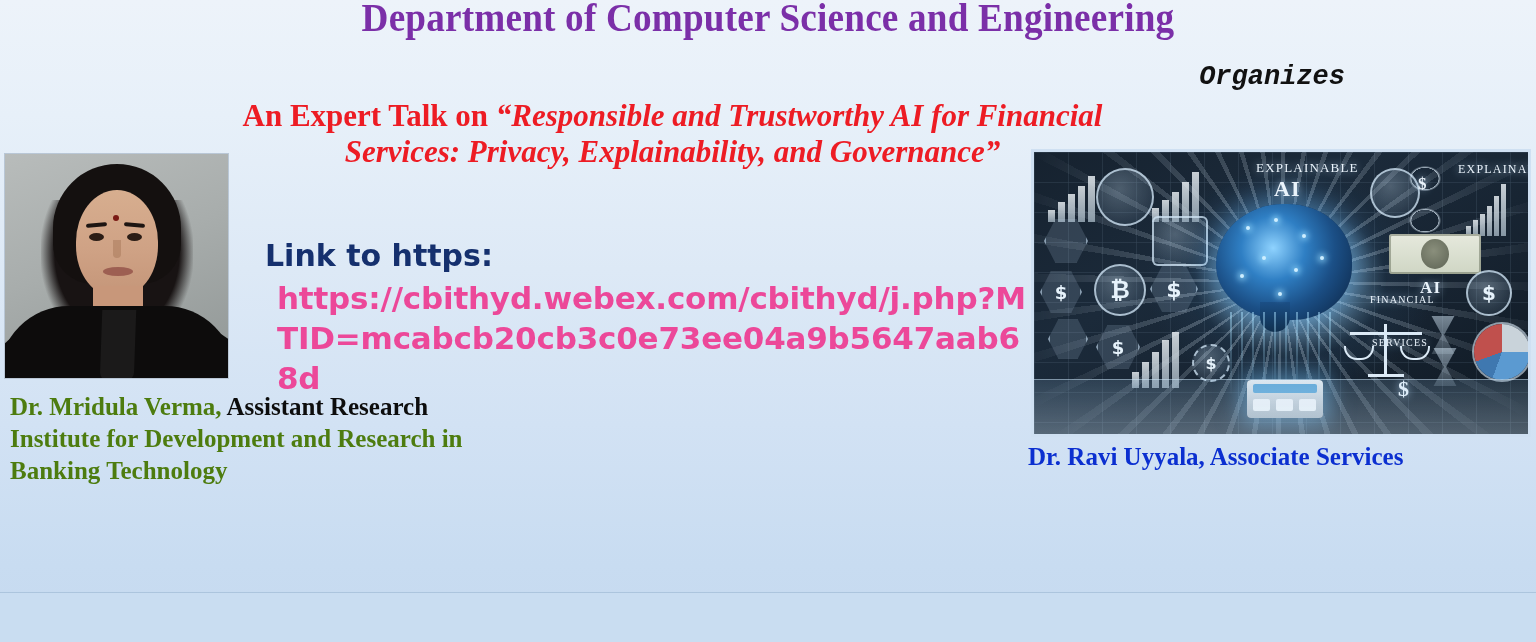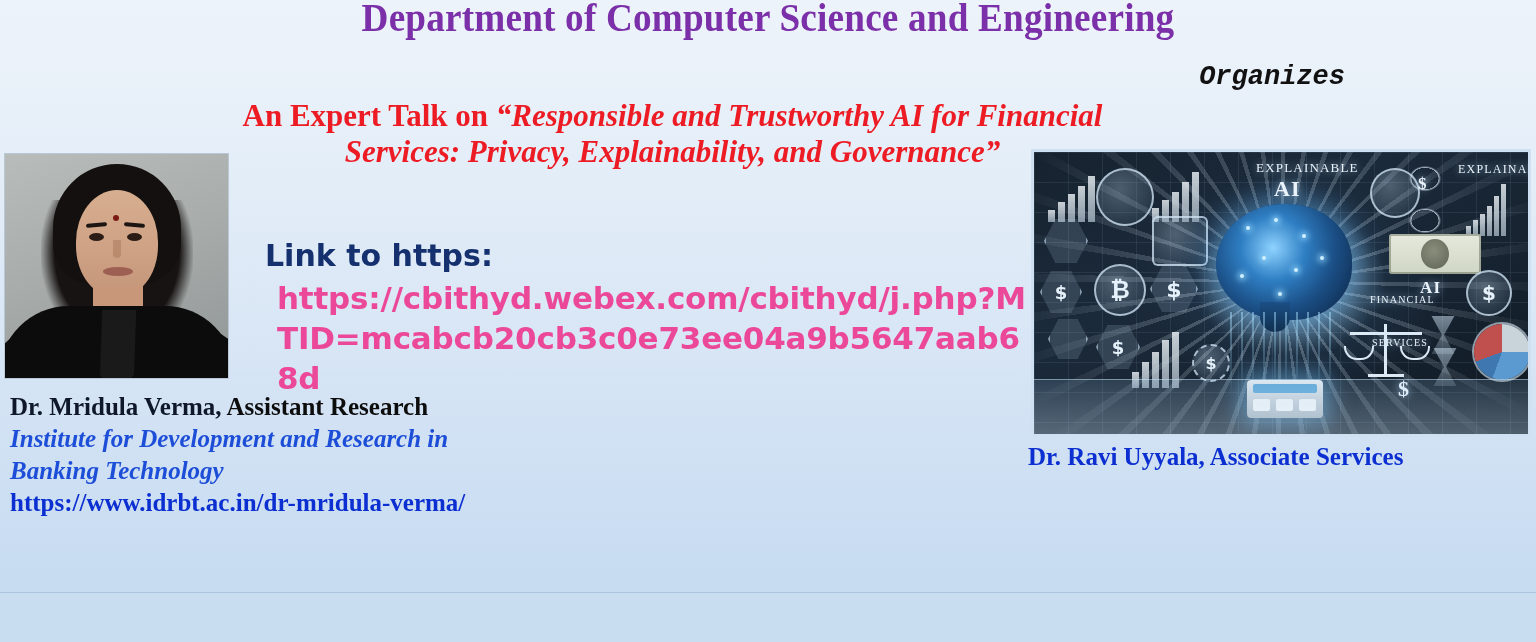--- a/index.html
+++ b/index.html
@@ -88,23 +88,23 @@
     position:absolute;left:265px;top:278px;width:760px;
     font-family:"DejaVu Sans",sans-serif;font-weight:bold;font-size:31px;
     line-height:40px;color:#ec4899;letter-spacing:-.2px;word-break:break-all;margin-left:12px;
   }
 
   
   .speaker{
     position:absolute;left:10px;top:391px;width:640px;
     font-family:"Liberation Serif",serif;font-weight:bold;font-size:25px;line-height:32px;
   }
-  .speaker .nm{color:#0f172a;}
+  .speaker .nm{color:#4d7c0f;}
   .speaker .role{color:#0D0D0D;}
-  .speaker .org{color:#1d4ed8;display:block;font-style:italic;}
+  .speaker .org{color:#4d7c0f;display:block;}
   .speaker .link{color:#0b2fd0;display:block;}
 
   
   .ai-frame{
     position:absolute;left:1034px;top:152px;width:494px;height:282px;
     background:#0d1722;overflow:hidden;box-shadow:0 0 0 3px #cfe0f2;
   }
   .ai-bg{position:absolute;inset:0;background:
       radial-gradient(ellipse 46% 64% at 52% 46%,#cfe6f6 0%,rgba(150,200,232,.55) 18%,rgba(40,70,100,.25) 42%,rgba(12,22,34,0) 64%),
       linear-gradient(150deg,#16222f 0%,#1b2a3a 35%,#16222f 70%,#0e1822 100%);}
@@ -212,21 +212,20 @@
     <div class="ph-collar"></div>
   </div>
 
   <div class="link-join">Link to https:</div>
   <a class="link-url" href="#" style="text-decoration:none;display:block;">https://cbithyd.webex.com/cbithyd/j.php?MTID=mcabcb20cb3c0e73ee04a9b5647aab68d</a>
 
   <div class="speaker">
     <span class="nm">Dr. Mridula Verma,</span><span class="role"> Assistant Research</span>
     <span class="org">Institute for Development and Research in</span>
     <span class="org">Banking Technology</span>
-    <a class="link" href="#" style="text-decoration:none;">https://www.idrbt.ac.in/dr-mridula-verma/</a>
   </div>
 
   <div class="ai-frame">
     <div class="ai-bg"></div>
     <div class="ai-grid"></div>
     <div class="ai-rays"></div>
 
     <div class="ai-chart" style="left:14px;top:22px;height:48px;">
       <i style="height:12px"></i>
         <i style="height:20px"></i>

